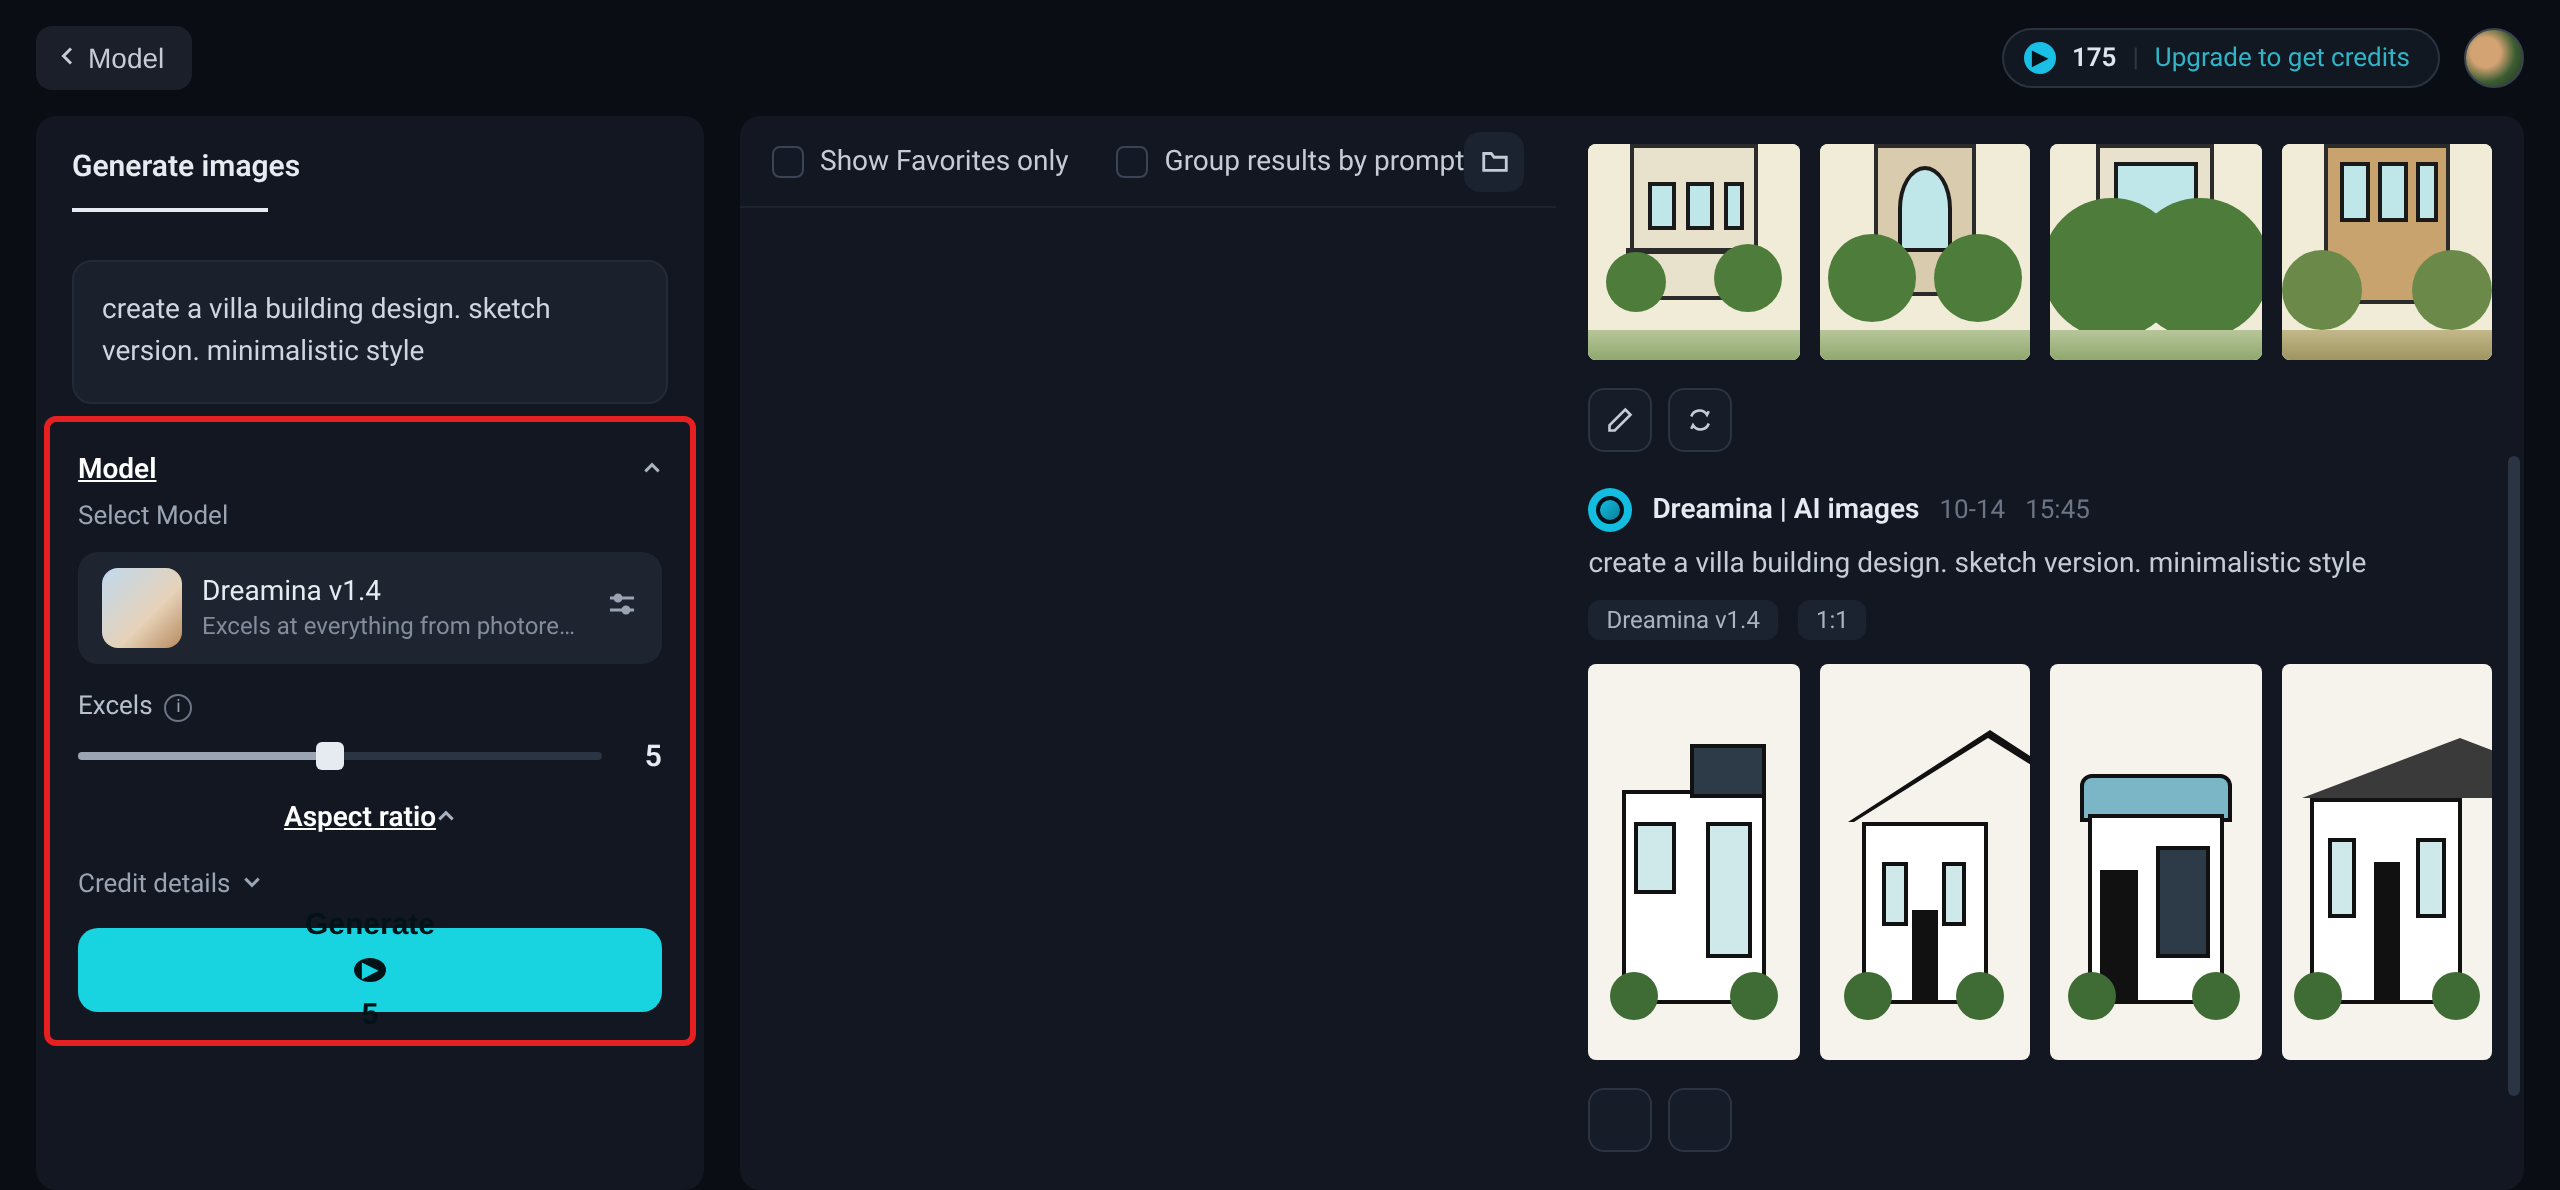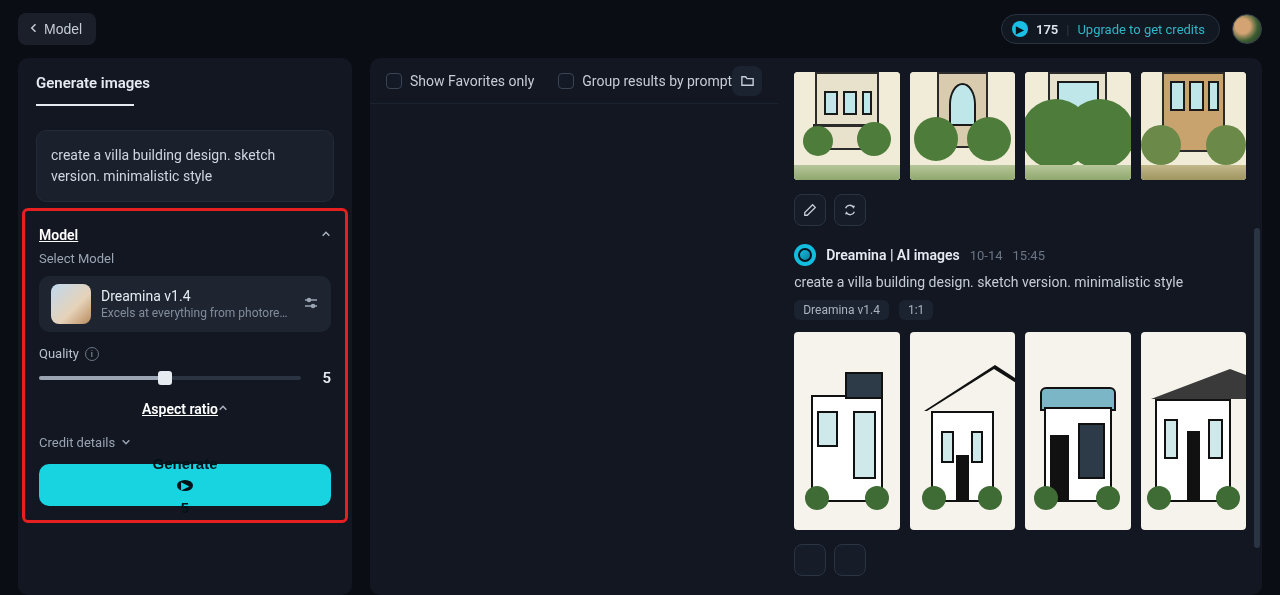--- a/index.html
+++ b/index.html
@@ -295,21 +295,21 @@
         <span class="model-settings">
           <svg viewBox="0 0 16 16" fill="none" stroke="currentColor" stroke-width="1.5">
               <path d="M2 5h12M2 11h12"></path>
               <circle cx="6" cy="5" r="1.5" fill="currentColor"></circle>
               <circle cx="10" cy="11" r="1.5" fill="currentColor"></circle>
             </svg>
         </span>
       </div>
 
       <div class="quality-row">
-        <span>Quality</span>
+        <span>Excels</span>
         <span class="info-icon">i</span>
       </div>
       <div class="slider-row">
         <div class="slider">
           <div class="slider-track"></div>
           <div class="slider-fill"></div>
           <div class="slider-thumb"></div>
         </div>
         <span class="slider-val">5</span>
       </div>

